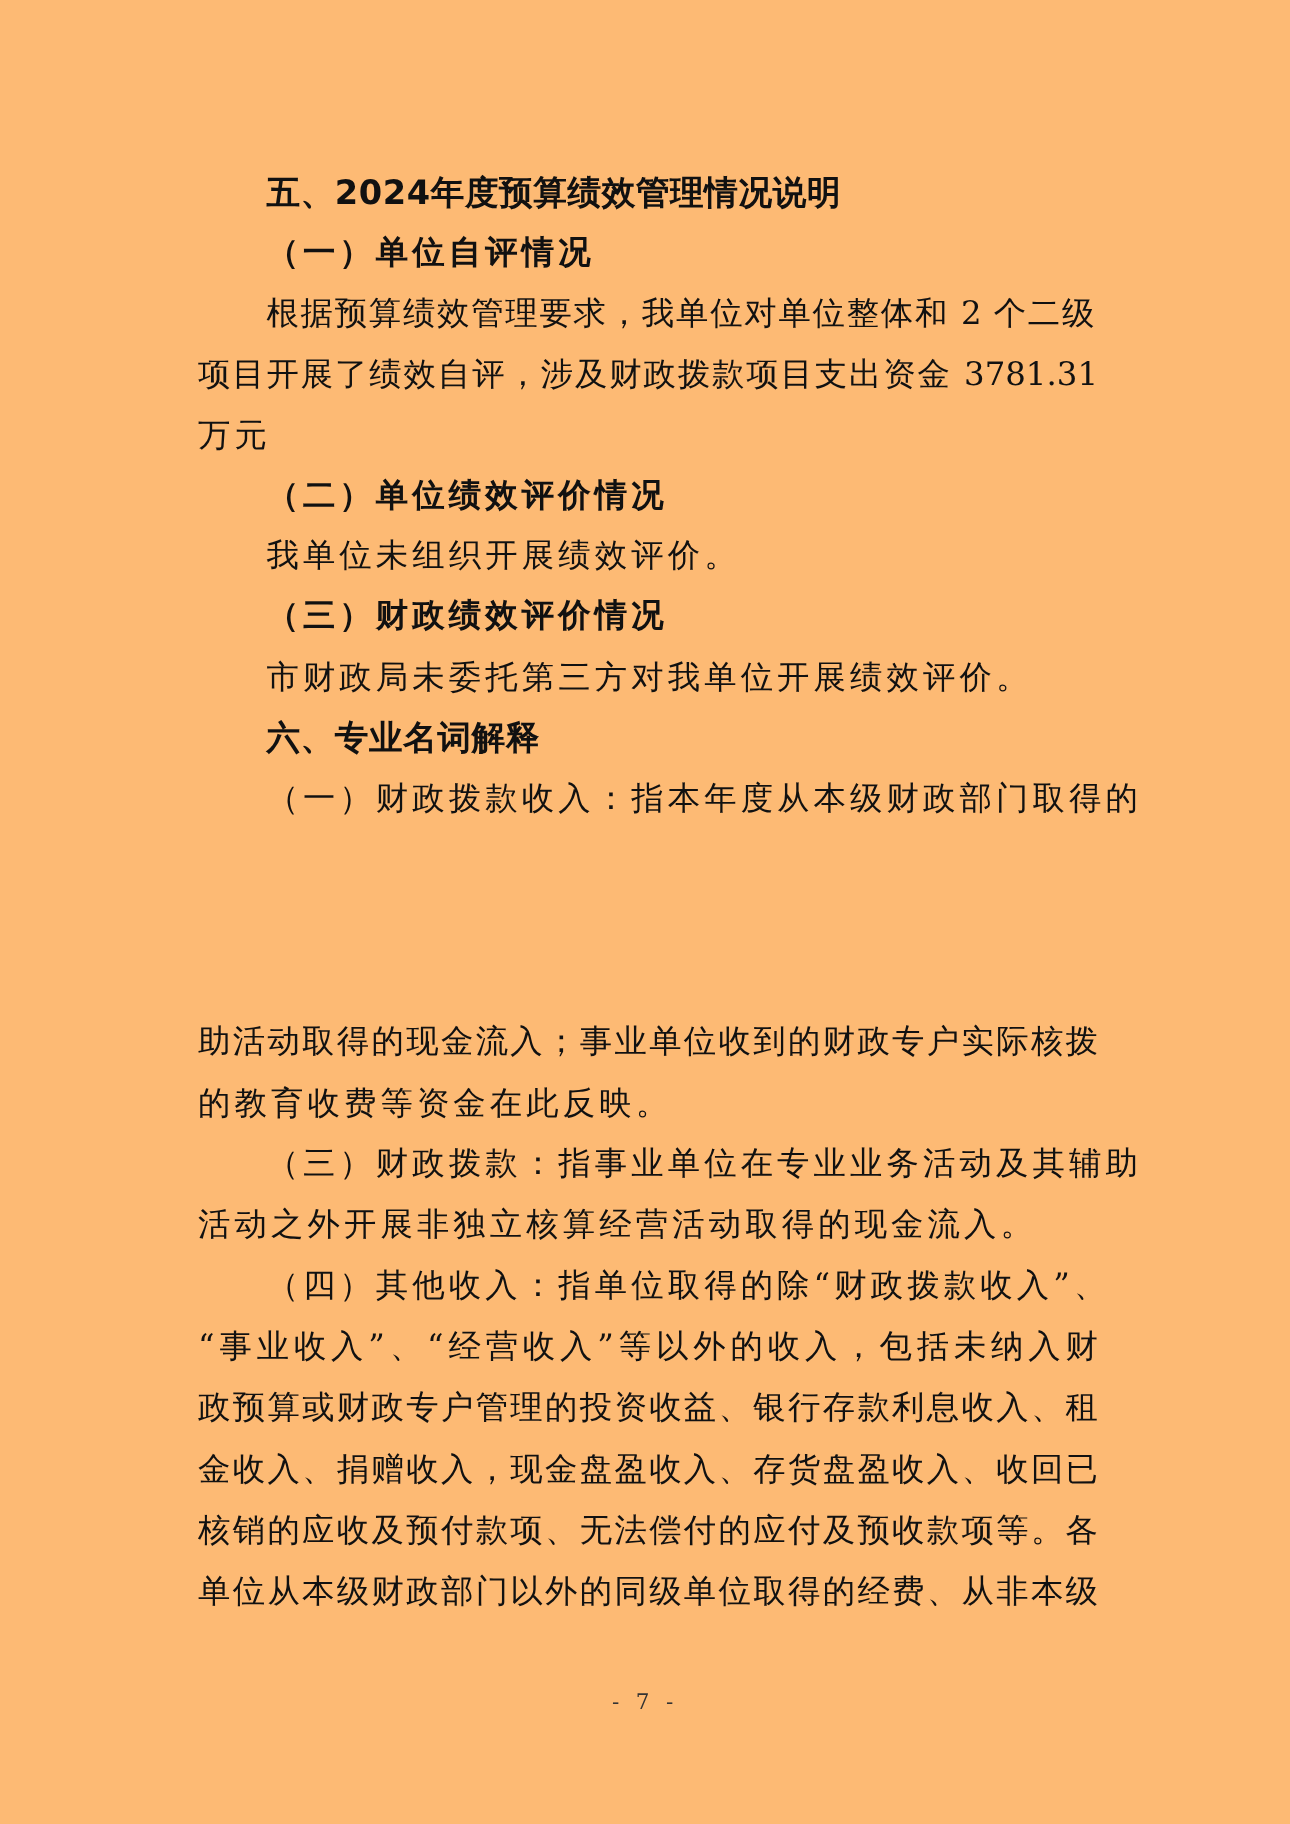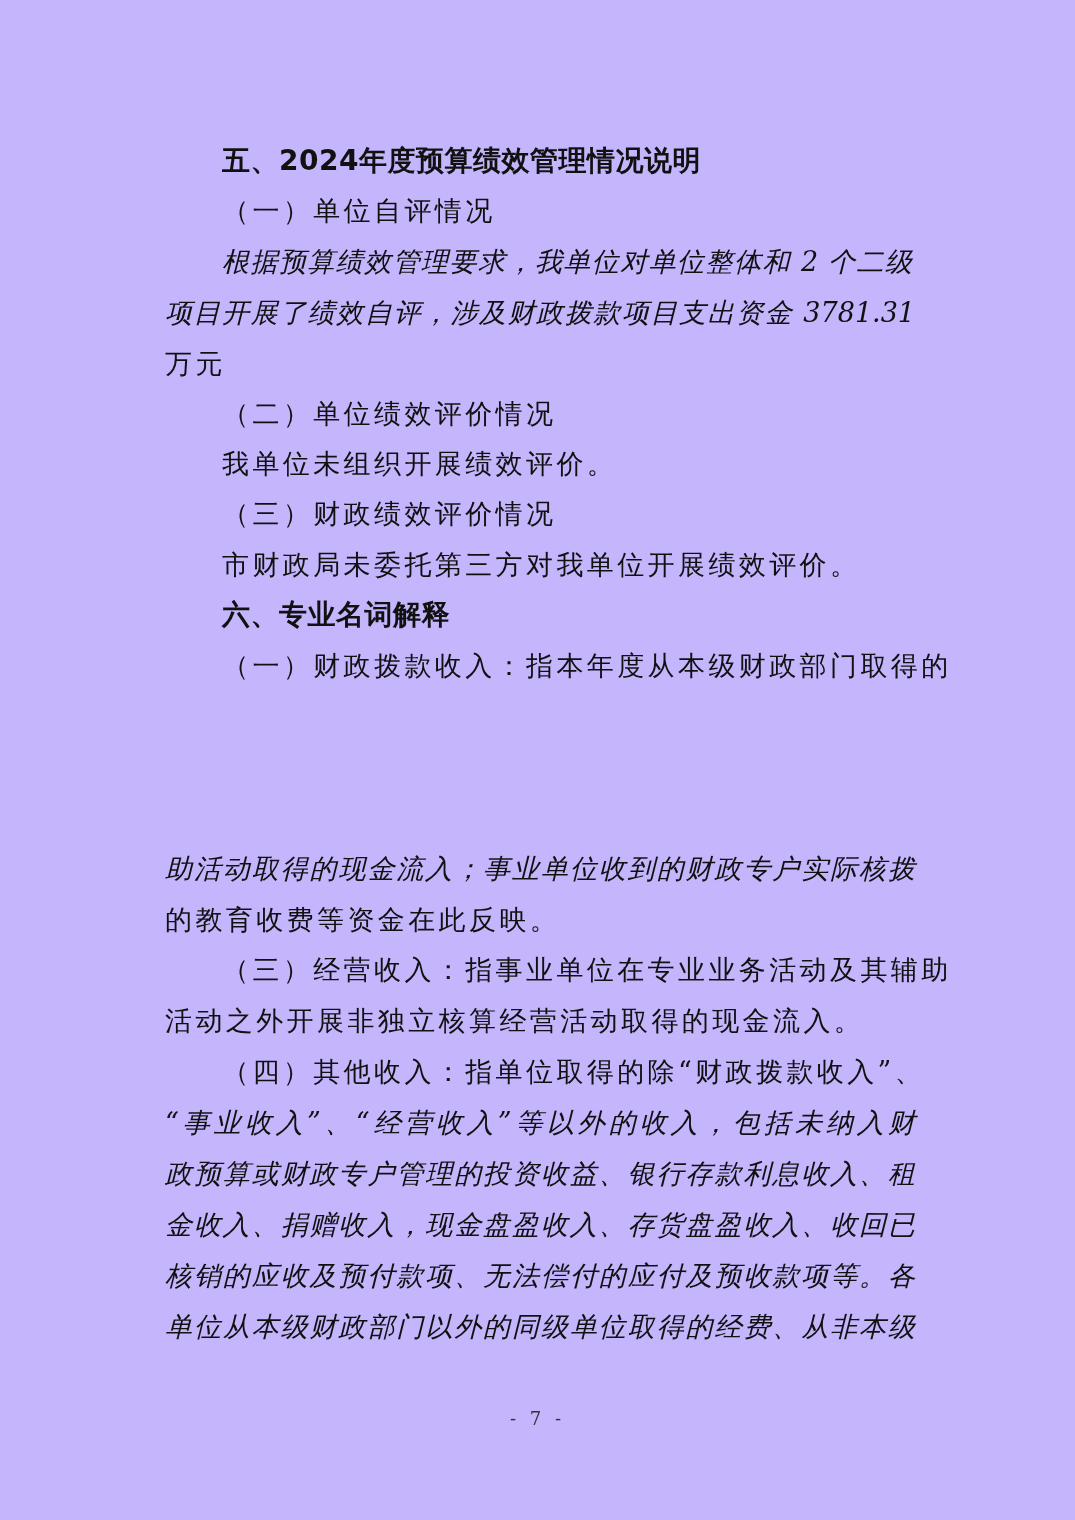--- a/index.html
+++ b/index.html
@@ -1,26 +1,26 @@
 <!DOCTYPE html>
 <html><head>
   <meta charset="utf-8">
   <style>
     html, body { margin: 0; padding: 0; background: #ffffff; }
     body { width: 1075px; height: 1520px; position: relative; overflow: hidden;
            font-family: "DejaVu Serif", "Liberation Serif", serif; color: #111; }
-    .page { position: absolute; left: 0; top: 0; width: 1075px; height: 1520px; background: #c4b5fd; }
+    .page { position: absolute; left: 0; top: 0; width: 1075px; height: 1520px; background: #fdba74; }
     .line { position: absolute; left: 165px; width: 750px; font-size: 27px; line-height: 36px;
             white-space: nowrap; letter-spacing: 3.4px; }
     .indent { left: 222px; }
     .h1 { font-family: "DejaVu Sans", "Liberation Sans", sans-serif; font-weight: bold;
           font-size: 28px; letter-spacing: 0.5px; }
-    .h2 { font-weight: normal; }
+    .h2 { font-weight: bold; }
     .b { font-weight: normal; }
-    .just { text-align: justify; text-align-last: justify; letter-spacing: 0; font-style: italic; }
+    .just { text-align: justify; text-align-last: justify; letter-spacing: 0; }
     .pagenum { position: absolute; left: 0; width: 1075px; top: 1408px; text-align: center;
                font-size: 18px; color: #333; letter-spacing: 4px; }
   </style>
 </head>
 <body>
 
 <div class="page">
 
   <div class="line indent h1" style="top:143px">五、2024年度预算绩效管理情况说明</div>
 
@@ -38,21 +38,21 @@
   <div class="line indent" style="top:547px">市财政局未委托第三方对我单位开展绩效评价。</div>
 
   <div class="line indent" style="top:648px">
     <span class="b">（一）财政拨款收入：</span><span>指本年度从本级财政部门取得的</span>
   </div>
 
   <div class="line just" style="top:851px">助活动取得的现金流入；事业单位收到的财政专户实际核拨</div>
   <div class="line" style="top:902px">的教育收费等资金在此反映。</div>
 
   <div class="line indent" style="top:952px">
-    <span class="b">（三）经营收入：</span><span>指事业单位在专业业务活动及其辅助</span>
+    <span class="b">（三）财政拨款：</span><span>指事业单位在专业业务活动及其辅助</span>
   </div>
   <div class="line" style="top:1003px">活动之外开展非独立核算经营活动取得的现金流入。</div>
 
   <div class="line indent" style="top:1054px">
     <span class="b">（四）其他收入：</span><span>指单位取得的除“财政拨款收入”、</span>
   </div>
   <div class="line just" style="top:1105px">“事业收入”、“经营收入”等以外的收入，包括未纳入财</div>
   <div class="line just" style="top:1156px">政预算或财政专户管理的投资收益、银行存款利息收入、租</div>
   <div class="line just" style="top:1207px">金收入、捐赠收入，现金盘盈收入、存货盘盈收入、收回已</div>
   <div class="line just" style="top:1258px">核销的应收及预付款项、无法偿付的应付及预收款项等。各</div>

